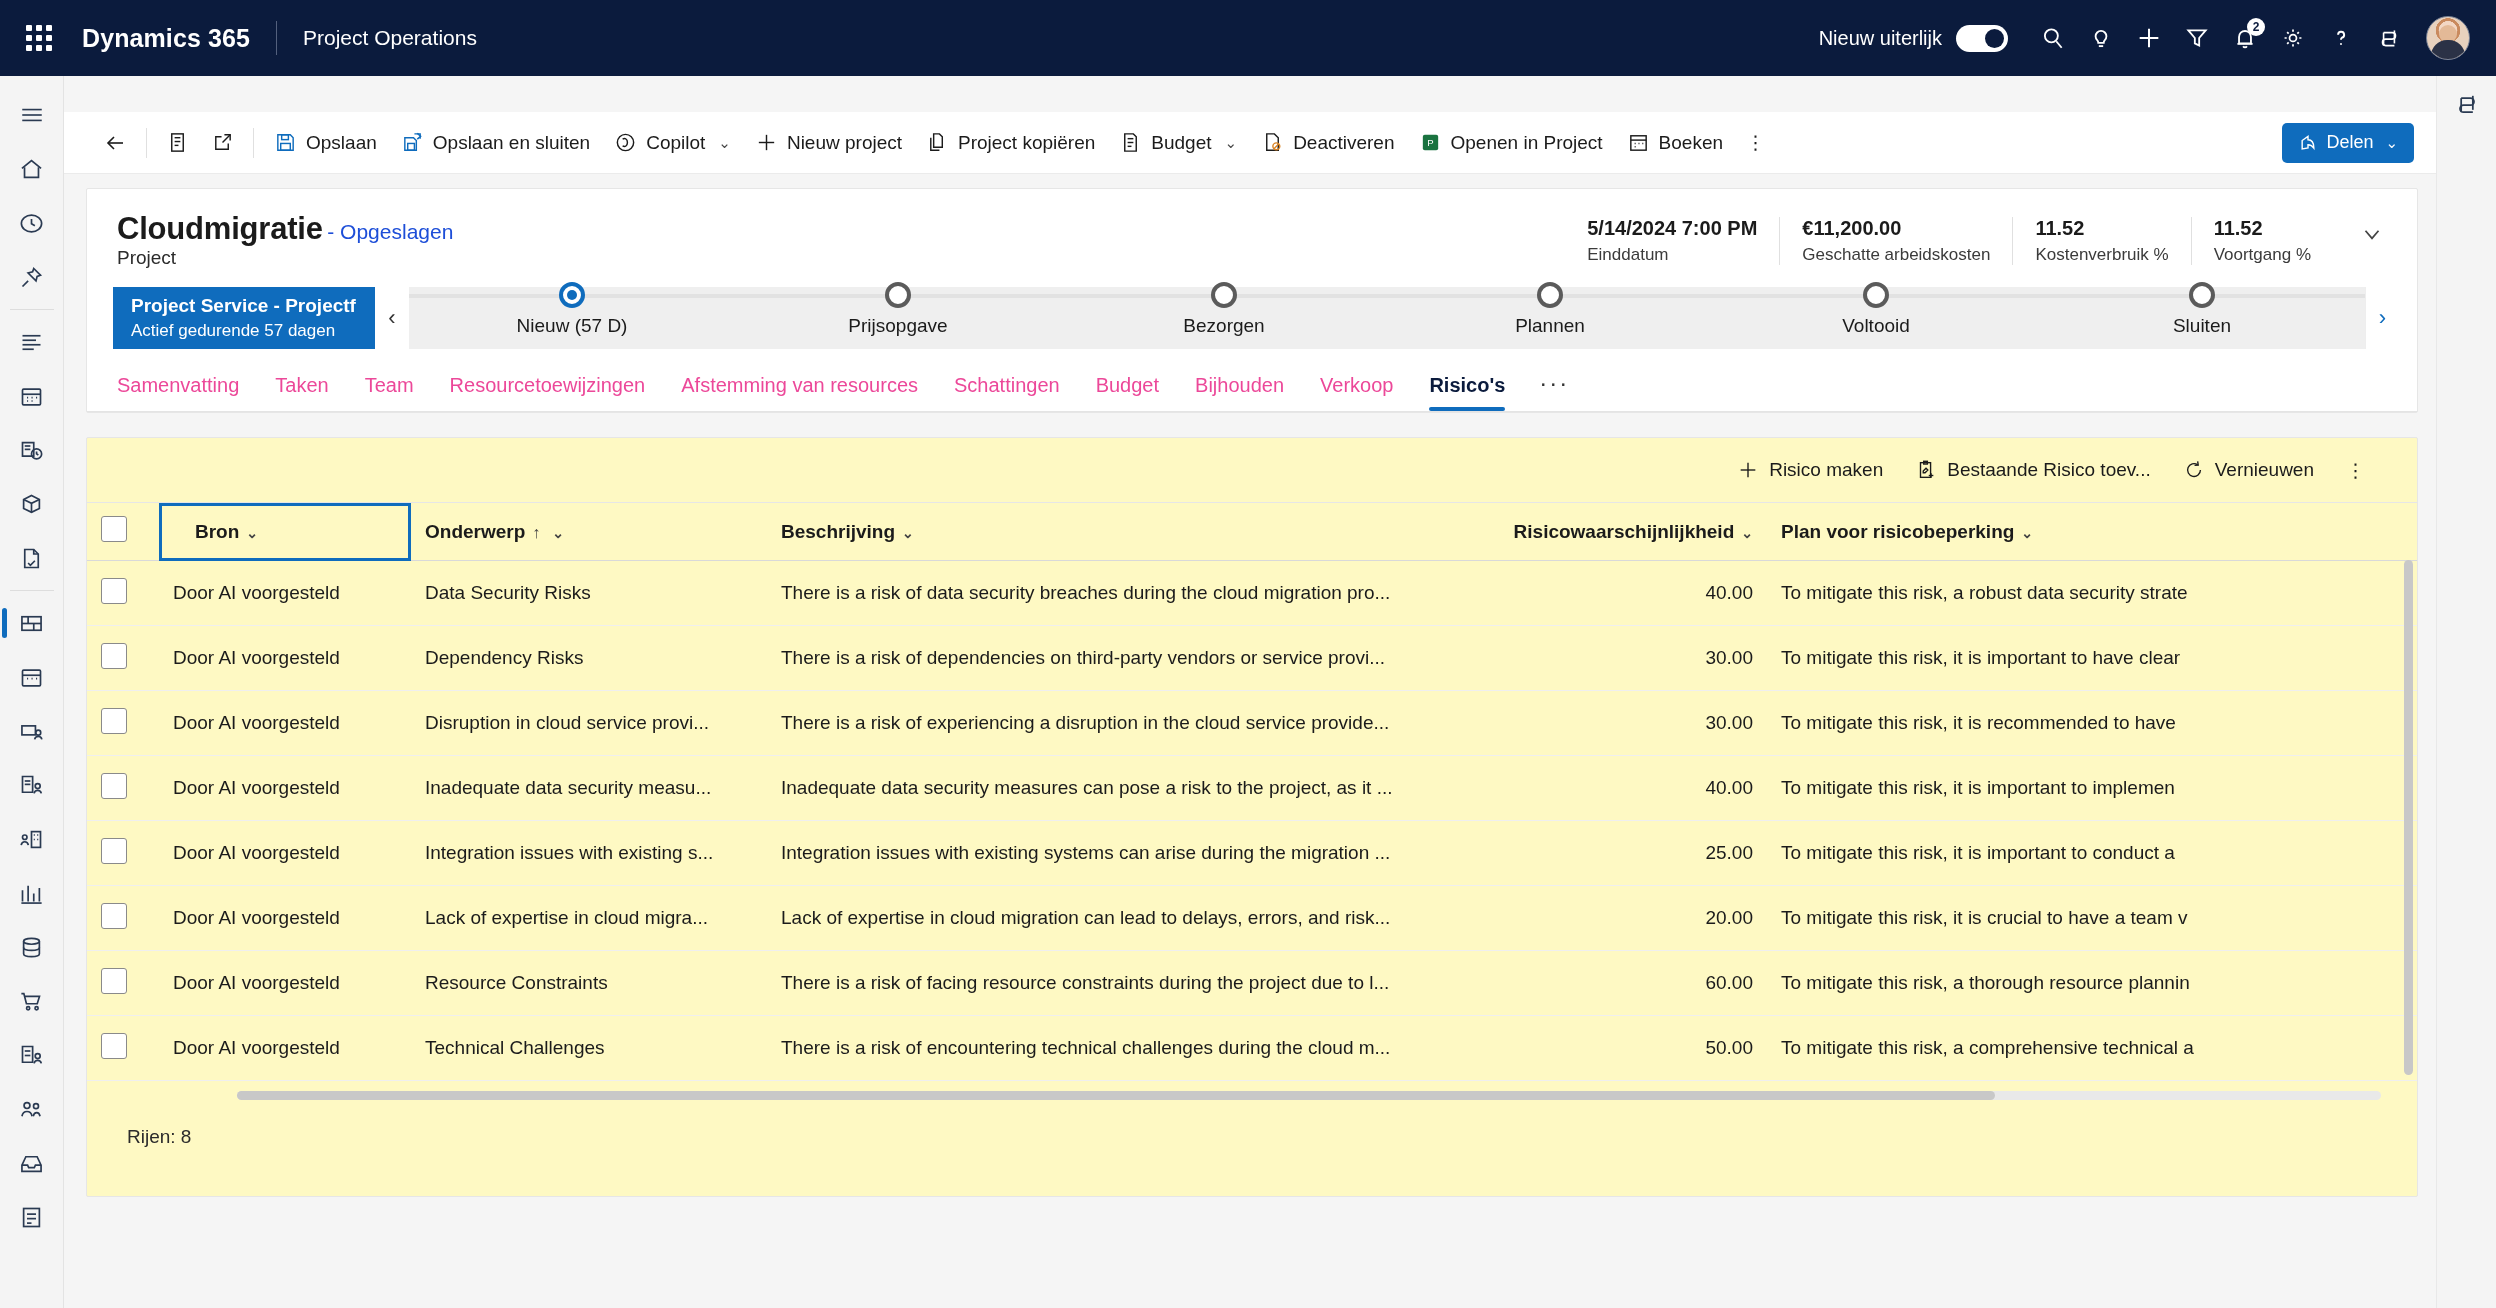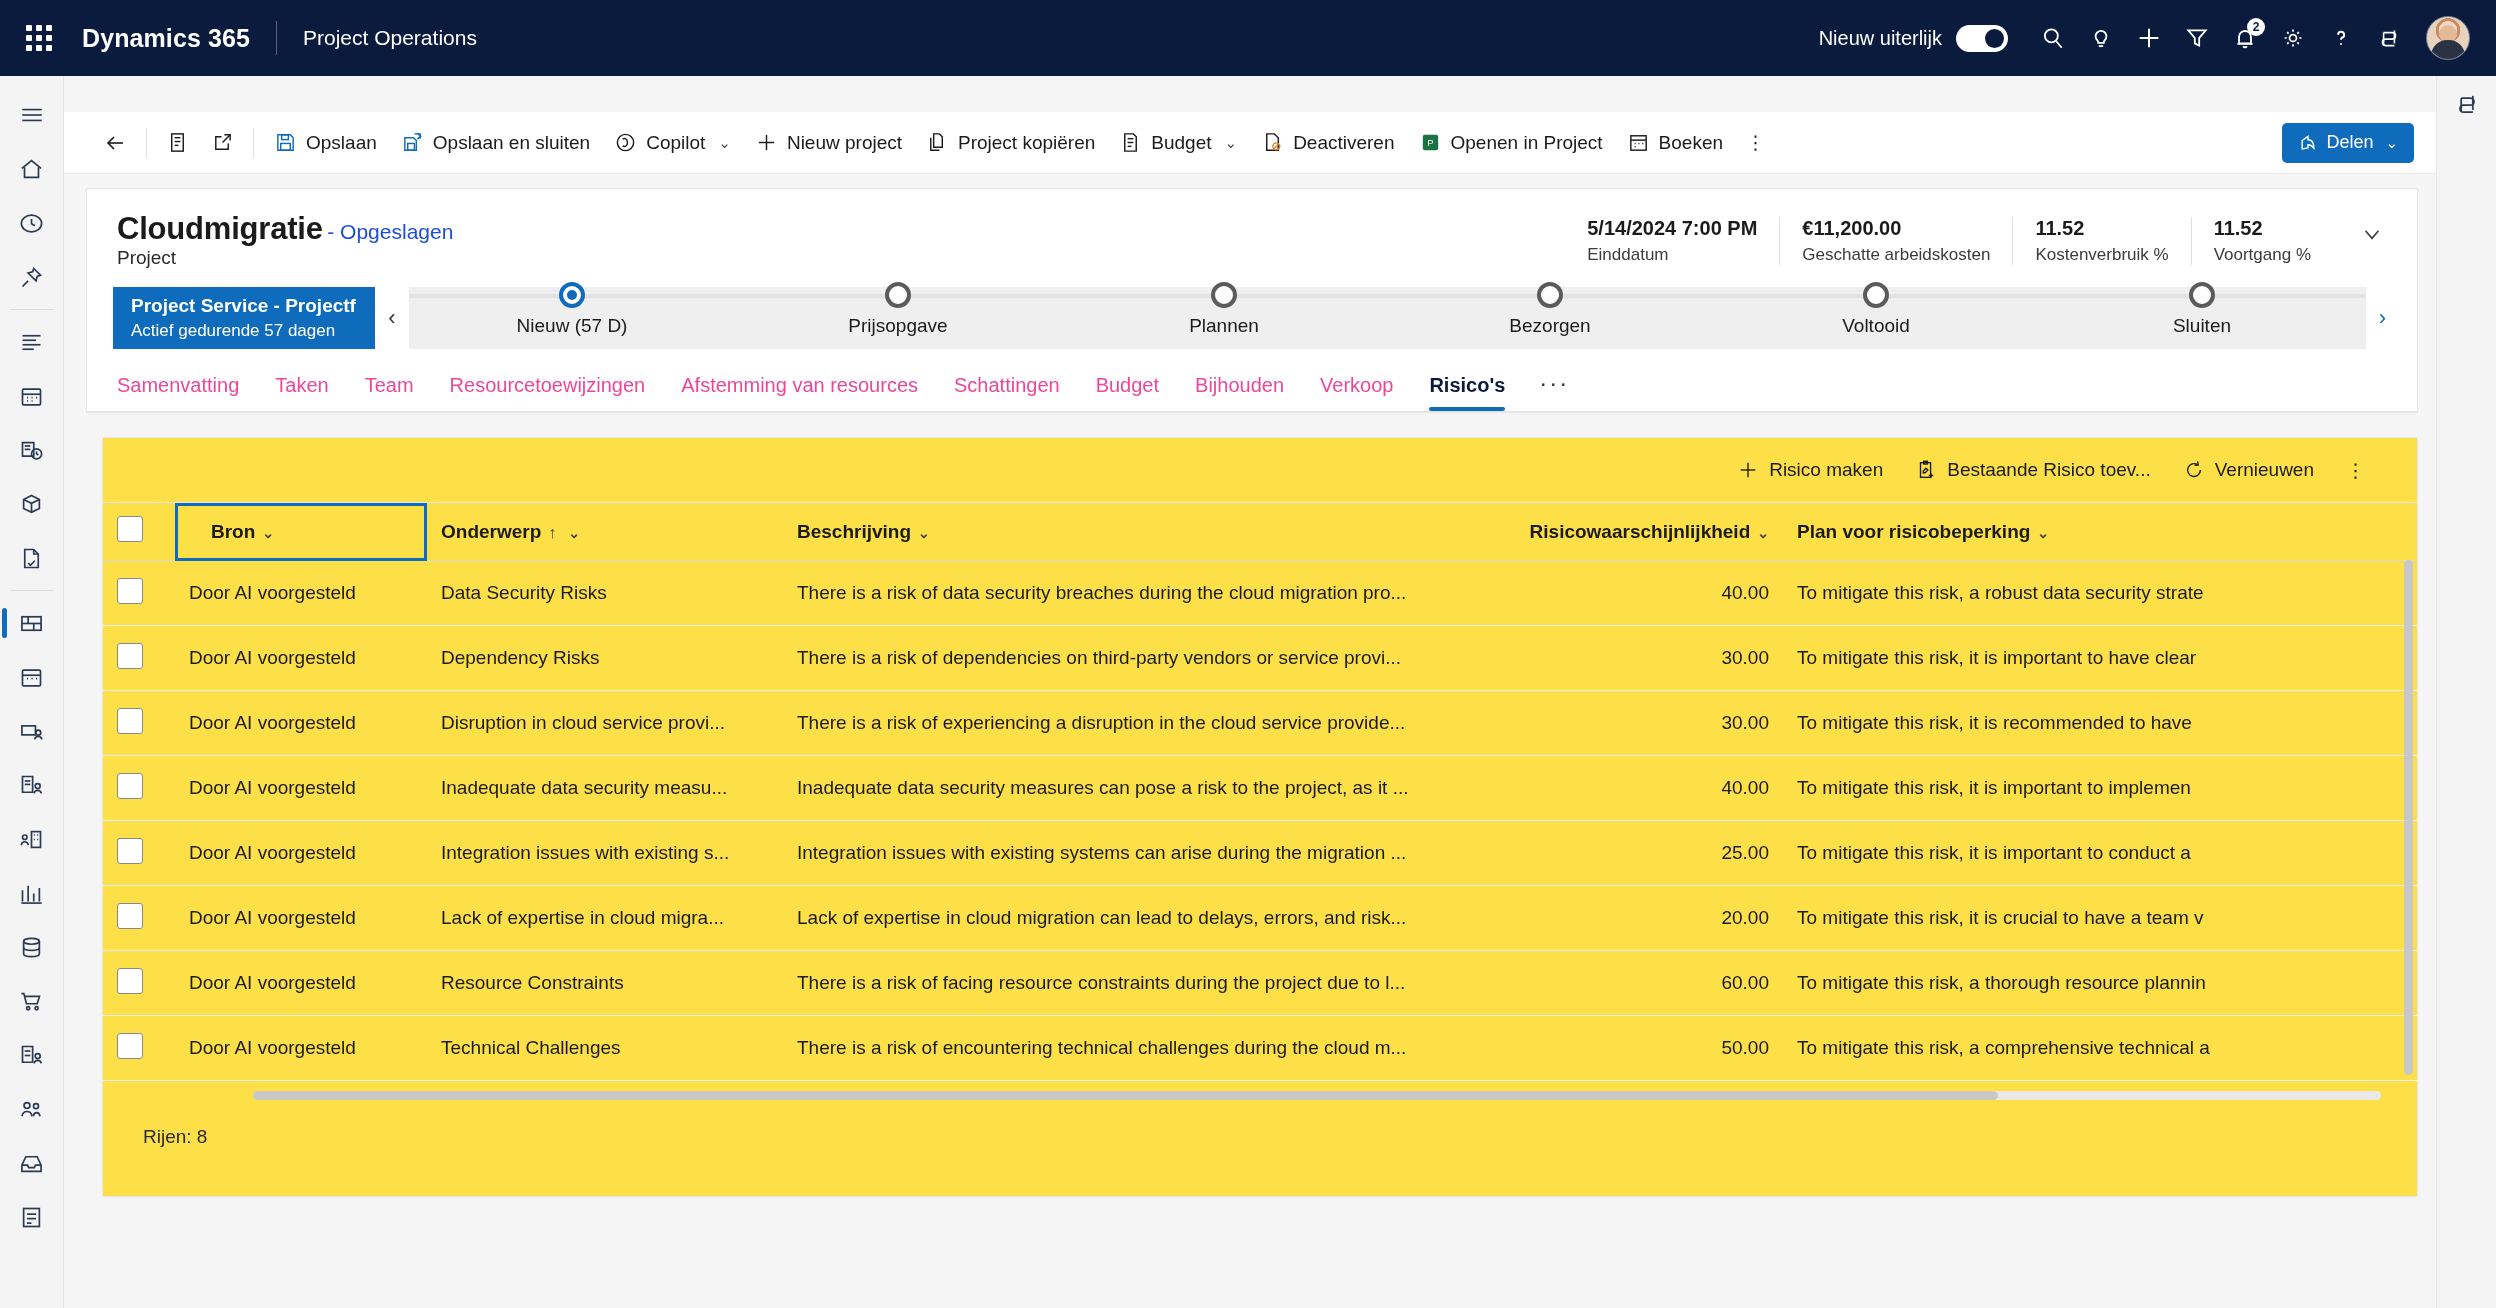--- a/index.html
+++ b/index.html
@@ -119,21 +119,21 @@
     border-bottom: 1px solid #e4e4e4; }
   .tab { font-size: 20px; color: #ec4899; padding: 8px 18px 14px; cursor: pointer;
     white-space: nowrap; position: relative; }
   .tab:first-child { padding-left: 0; }
   .tab.active { font-weight: 700; color: #0b1b3d; }
   .tab.active::after { content:""; position: absolute; left: 18px; right: 18px; bottom: 0;
     height: 4px; background: #0f6cbd; border-radius: 2px; }
   .tabdots { font-size: 24px; color: #333; padding: 4px 16px 14px; cursor: pointer; letter-spacing:2px;}
 
   
-  .gridcard { margin: 24px 18px 0 38px; background: #fde047; border: 1px solid #e6e6e6;
+  .gridcard { margin: 24px 18px 0 22px; background: #fef9c3; border: 1px solid #e6e6e6;
     border-radius: 2px; height: 760px; }
   .gridbar { height: 64px; display: flex; align-items: center; justify-content: flex-end;
     padding-right: 36px; }
   .gb { display: flex; align-items: center; gap: 10px; padding: 0 16px; height: 44px;
     font-size: 19px; color: #1b1b1b; cursor: pointer; border-radius: 4px; white-space: nowrap; }
 
   table.grid { width: 100%; border-collapse: collapse; table-layout: fixed; }
   table.grid th { text-align: left; font-weight: 600; font-size: 19px; color: #1b1b1b;
     height: 58px; padding: 0 14px; border-top: 1px solid #e6e6e6; border-bottom: 1px solid #d9d9d9;
     white-space: nowrap; cursor: pointer; }
@@ -570,25 +570,25 @@
         <div class="stage active">
           <div class="dot"></div>
           <div class="stagelabel">Nieuw  (57 D)</div>
         </div>
         <div class="stage">
           <div class="dot"></div>
           <div class="stagelabel">Prijsopgave</div>
         </div>
         <div class="stage">
           <div class="dot"></div>
-          <div class="stagelabel">Plannen</div>
+          <div class="stagelabel">Bezorgen</div>
         </div>
         <div class="stage">
           <div class="dot"></div>
-          <div class="stagelabel">Bezorgen</div>
+          <div class="stagelabel">Plannen</div>
         </div>
         <div class="stage">
           <div class="dot"></div>
           <div class="stagelabel">Voltooid</div>
         </div>
         <div class="stage">
           <div class="dot"></div>
           <div class="stagelabel">Sluiten</div>
         </div>
       </div>

